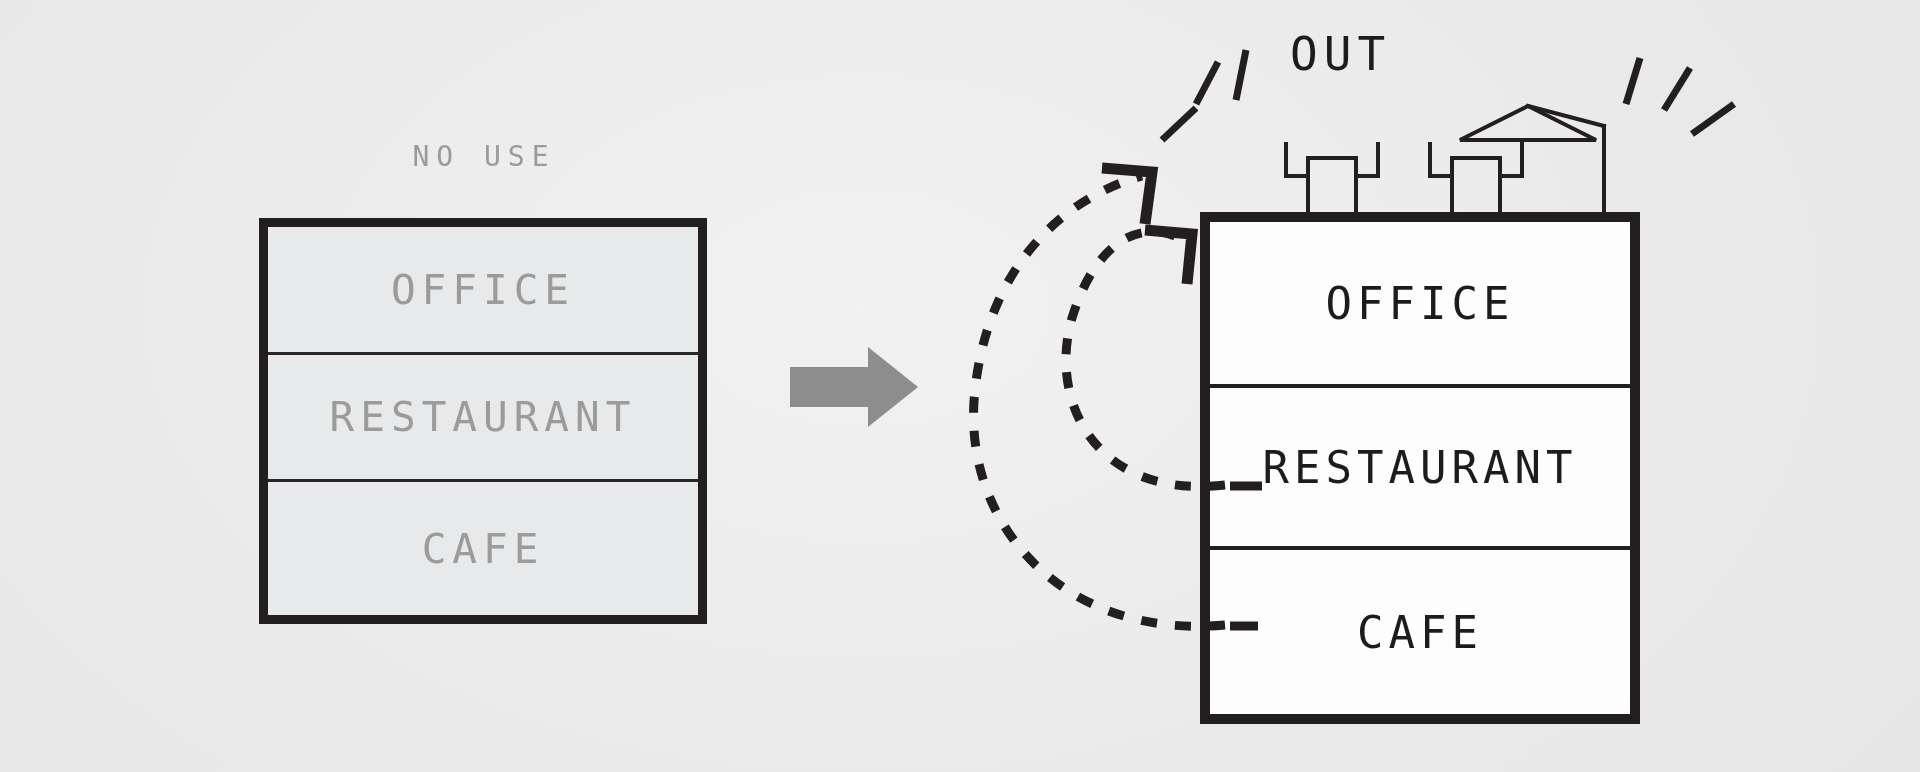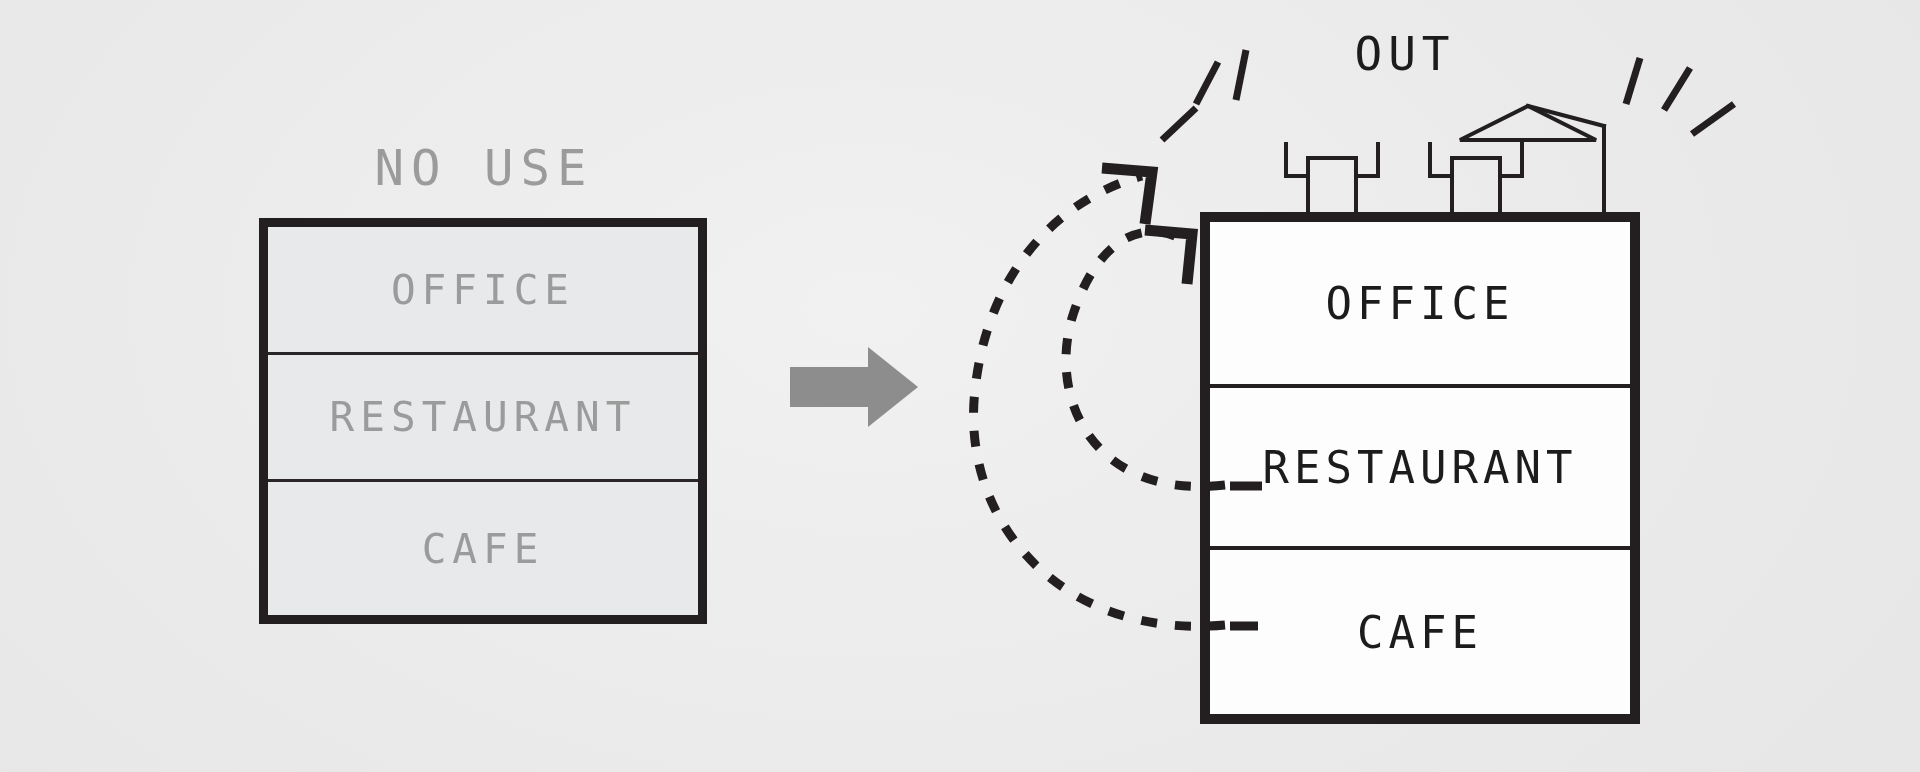--- a/index.html
+++ b/index.html
@@ -30,21 +30,21 @@
     top: 140px;
     width: 450px;
     height: 460px;
   }
   #no-use-label {
     position: absolute;
     left: 0;
     top: 0;
     width: 450px;
     text-align: center;
-    font-size: 49px;
+    font-size: 28px;
     letter-spacing: 7px;
     color: #9b9b9b;
     font-weight: 400;
     white-space: nowrap;
   }
   #left-building {
     position: absolute;
     left: 0;
     top: 78px;
     width: 448px;
@@ -119,21 +119,21 @@
     top: 28px;
     width: 230px;
     text-align: center;
     font-size: 46px;
     line-height: 52px;
     letter-spacing: 6px;
     color: #1c1c1c;
     white-space: nowrap;
   }
   #takeout-label .line { display: block; }
-  #takeout-line-2 { text-align: center; }
+  #takeout-line-2 { text-align: left; }
 
   
   #overlay {
     position: absolute;
     left: 0; top: 0;
     width: 1920px; height: 772px;
     pointer-events: none;
   }
 </style>
 </head>

